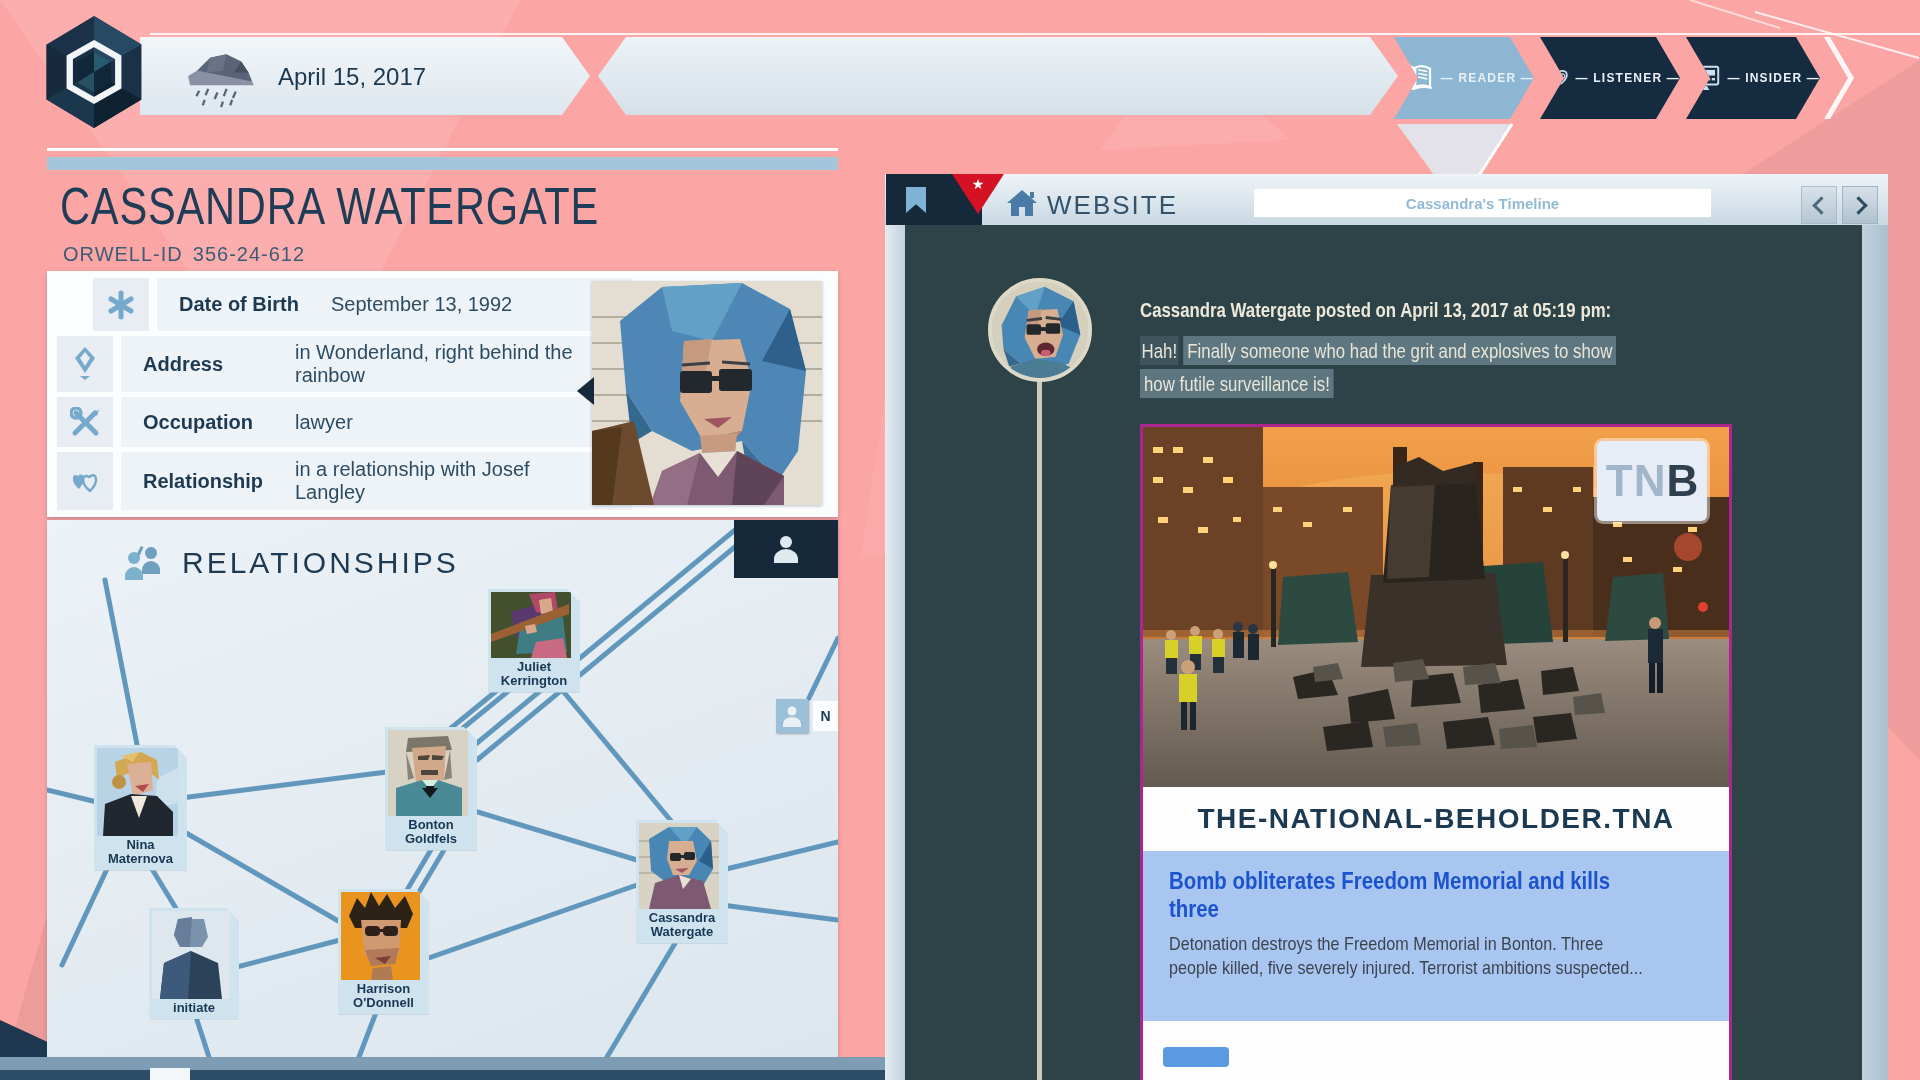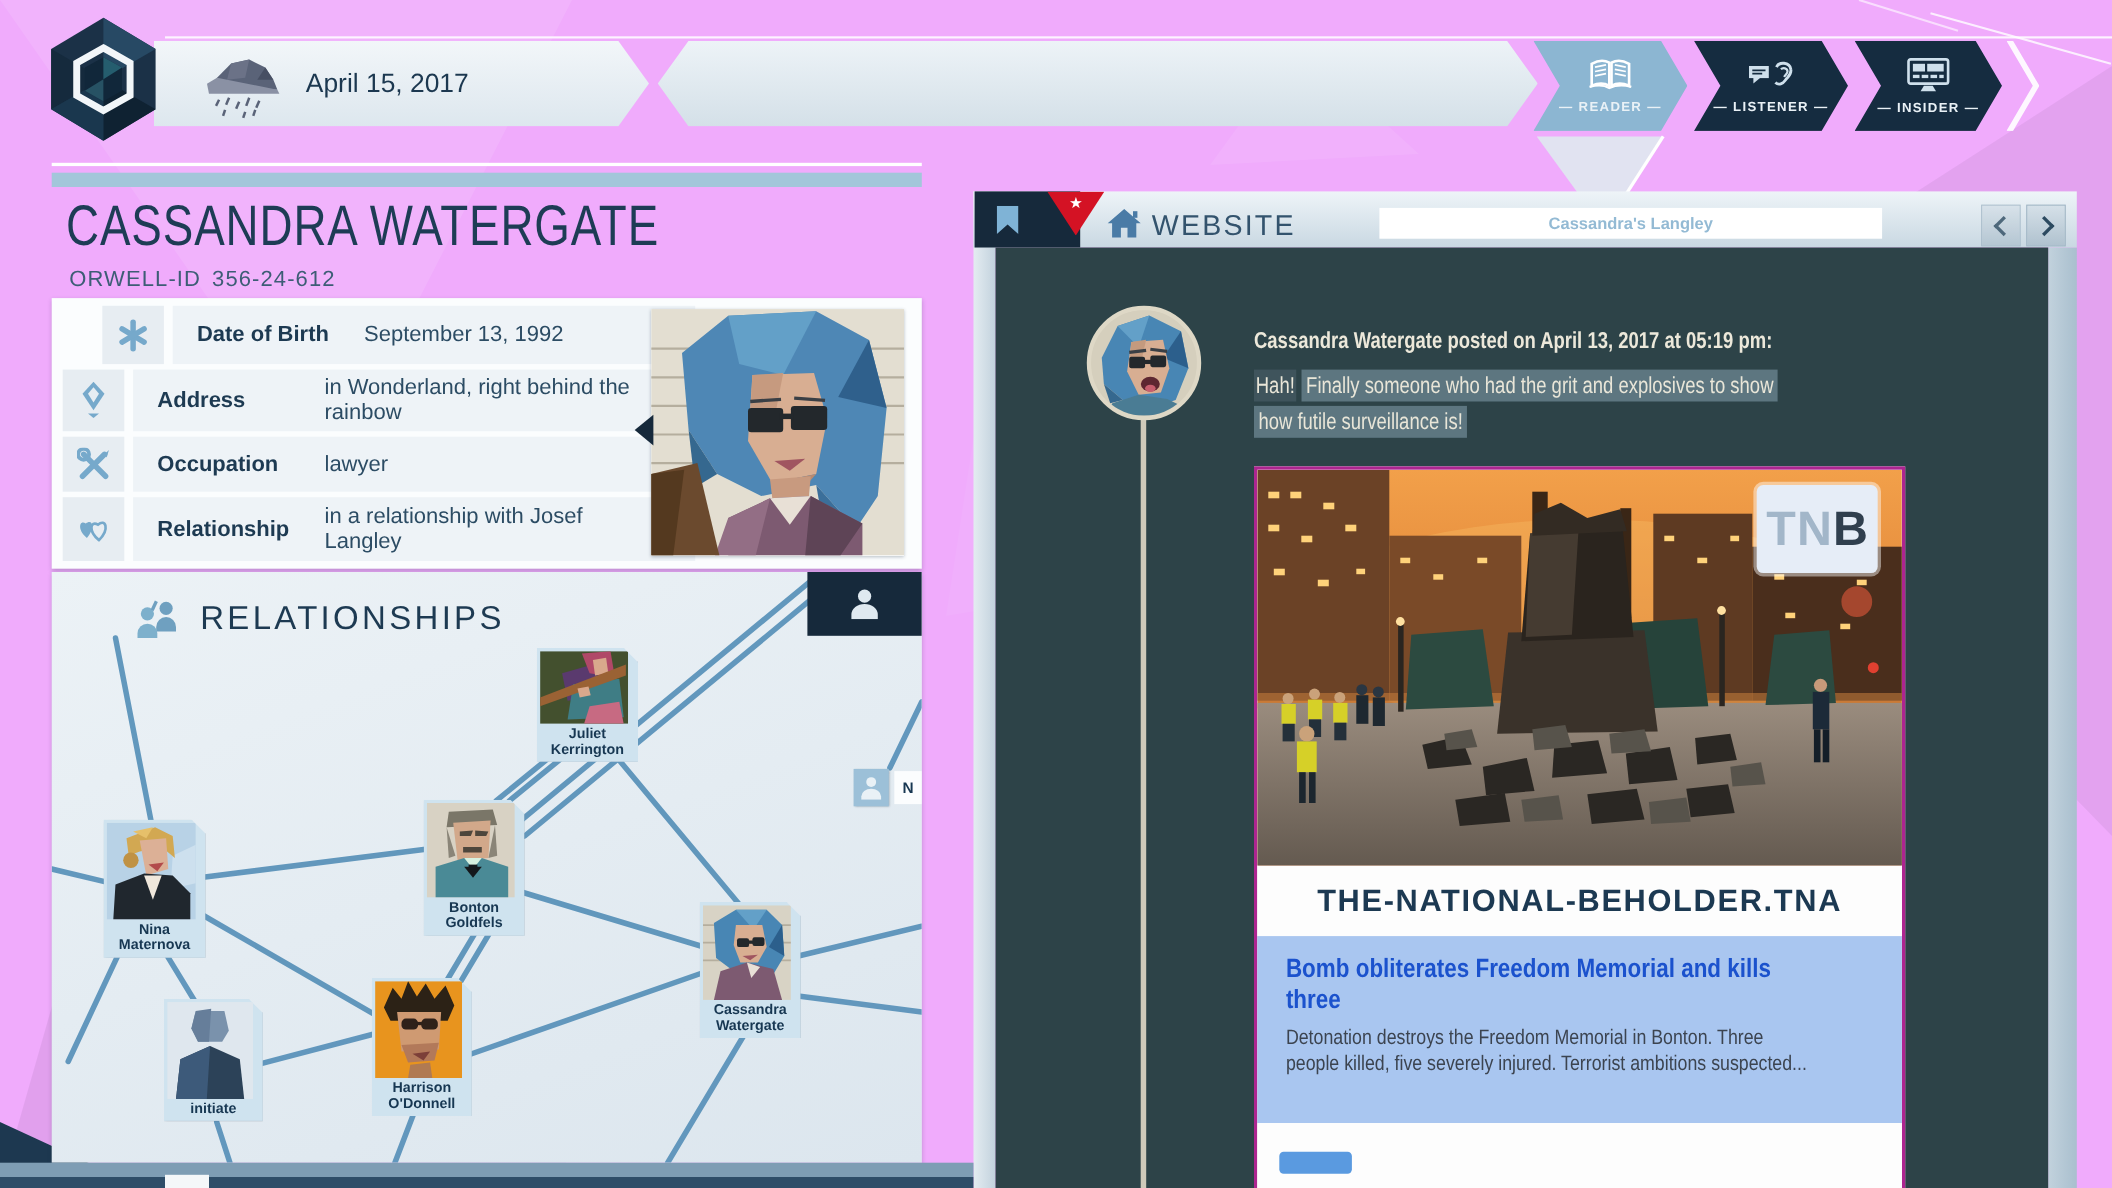--- a/index.html
+++ b/index.html
@@ -1,29 +1,29 @@
 <!DOCTYPE html>
 <html><head>
 <meta charset="utf-8">
 <style>
   html,body{margin:0;padding:0;background:#5e7d93;}
   #app{position:relative;width:1920px;height:1080px;overflow:hidden;
-       background:#f0abfc;font-family:"Liberation Sans",sans-serif;
+       background:#fca5a5;font-family:"Liberation Sans",sans-serif;
        -webkit-font-smoothing:antialiased;}
   .abs{position:absolute;}
   .condense{transform:scaleX(.8);transform-origin:left top;}
 
   
   .top-line{left:150px;top:33px;width:1770px;height:2px;background:rgba(255,255,255,.85);}
   .banner{top:37px;height:78px;background:linear-gradient(180deg,#f2f6f9,#dde7ee);}
   .banner1{left:140px;width:450px;clip-path:polygon(0 0,calc(100% - 28px) 0,100% 50%,calc(100% - 28px) 100%,0 100%);}
   .banner2{left:598px;width:800px;clip-path:polygon(0 0,calc(100% - 28px) 0,100% 50%,calc(100% - 28px) 100%,28px 100%,0 50%,28px 0);background:linear-gradient(180deg,#edf3f7,#d4e0e8);}
   .date-wrap{left:180px;top:46px;display:flex;align-items:center;gap:14px;height:62px;}
   .date-text{font-size:24px;color:#1c3click case850;color:#1c3850;font-weight:400;}
-  .tab{top:37px;height:82px;display:flex;flex-direction:column;align-items:center;justify-content:center;gap:6px;
+  .tab{top:37px;height:82px;display:flex;flex-direction:row;align-items:center;justify-content:center;gap:6px;
        clip-path:polygon(0 0,calc(100% - 24px) 0,100% 50%,calc(100% - 24px) 100%,0 100%,24px 50%);cursor:pointer;}
   .tab-label{font-size:12px;font-weight:bold;letter-spacing:1.2px;color:#e9f1f6;white-space:nowrap;}
   .tab-reader{left:1394px;width:140px;background:#8cb6d2;}
   .tab-listener{left:1540px;width:140px;background:#152c40;}
   .tab-insider{left:1686px;width:134px;background:#152c40;}
   .tab-outline{left:1824px;top:37px;width:30px;height:82px;clip-path:polygon(0 0,6px 0,30px 50%,6px 100%,0 100%,24px 50%);background:rgba(255,255,255,.9);}
 
   
   .lp-topline{left:47px;top:148px;width:791px;height:3px;background:#ffffff;}
   .lp-bluebar{left:47px;top:157px;width:791px;height:13px;background:#a3c6da;}
@@ -448,21 +448,21 @@
       <span>★</span>
     </div>
 
   <svg class="abs" style="left:1006px;top:188px;" width="32" height="30" viewBox="0 0 32 30">
     <polygon points="16,2 31,15 27,15 27,28 19,28 19,19 13,19 13,28 5,28 5,15 1,15" fill="#4a7ba6"></polygon>
     <rect x="24" y="4" width="4" height="6" fill="#4a7ba6"></rect>
   </svg>
   <div class="abs web-title">WEBSITE</div>
 
   <div class="abs url-pill">
-    <span class="url-text">Cassandra's Langley</span>
+    <span class="url-text">Cassandra's Timeline</span>
   </div>
 
   <div class="abs nav-btn" style="left:1801px;opacity:.8;">
     <span class="chev chev-l"></span>
   </div>
   <div class="abs nav-btn" style="left:1842px;">
     <span class="chev chev-r"></span>
   </div>
 
   <div class="abs web-content">

